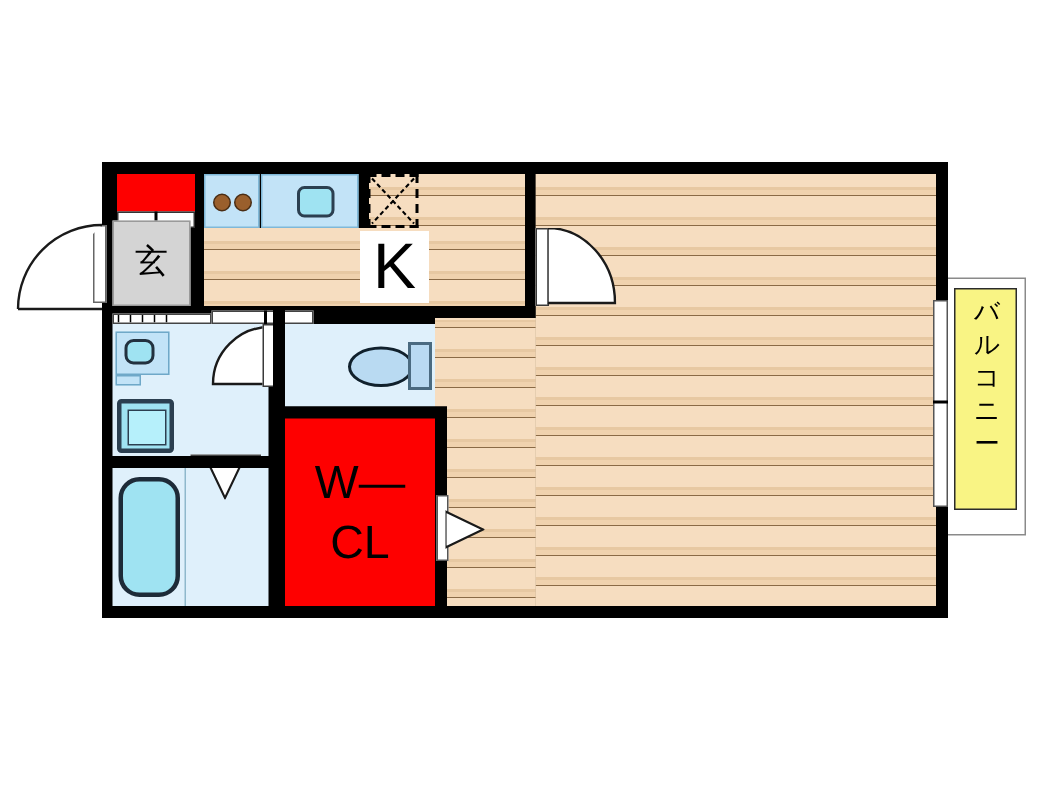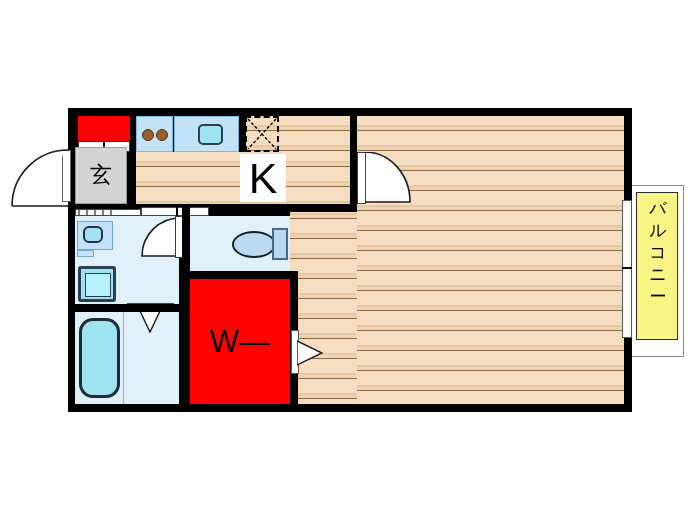--- a/index.html
+++ b/index.html
@@ -222,20 +222,21 @@
   <div class="abs toilet-bowl" style="left:232px; top:231px; width:44px; height:27px;"></div>
   <div class="abs toilet-tank" style="left:272px; top:228px; width:16px; height:32px;"></div>
 
   <div class="abs wall" style="left:182px; top:204px; width:8px; height:100px;"></div>
 
   <div class="abs wall" style="left:182px; top:271px; width:116px; height:8px;"></div>
 
   <div class="abs red" style="left:190px; top:279px; width:100px; height:125px;"></div>
   <div class="abs label lbl-wcl" style="left:190px; top:300px; width:100px; height:84px;">
     <span>W—</span>
+    <span>CL</span>
   </div>
 
   <div class="abs wall" style="left:182px; top:304px; width:8px; height:108px;"></div>
 
   <div class="abs wall" style="left:290px; top:271px; width:8px; height:141px;"></div>
 
   <div class="abs white" style="left:291px; top:330px; width:8px; height:44px; border:1px solid #555;"></div>
   <svg class="abs" style="left:297px; top:340px; width:26px; height:26px;">
     <path d="M 0 1 L 25 13 L 0 25 Z" fill="#ffffff" stroke="#1a1a1a" stroke-width="1.4"></path>
   </svg>

